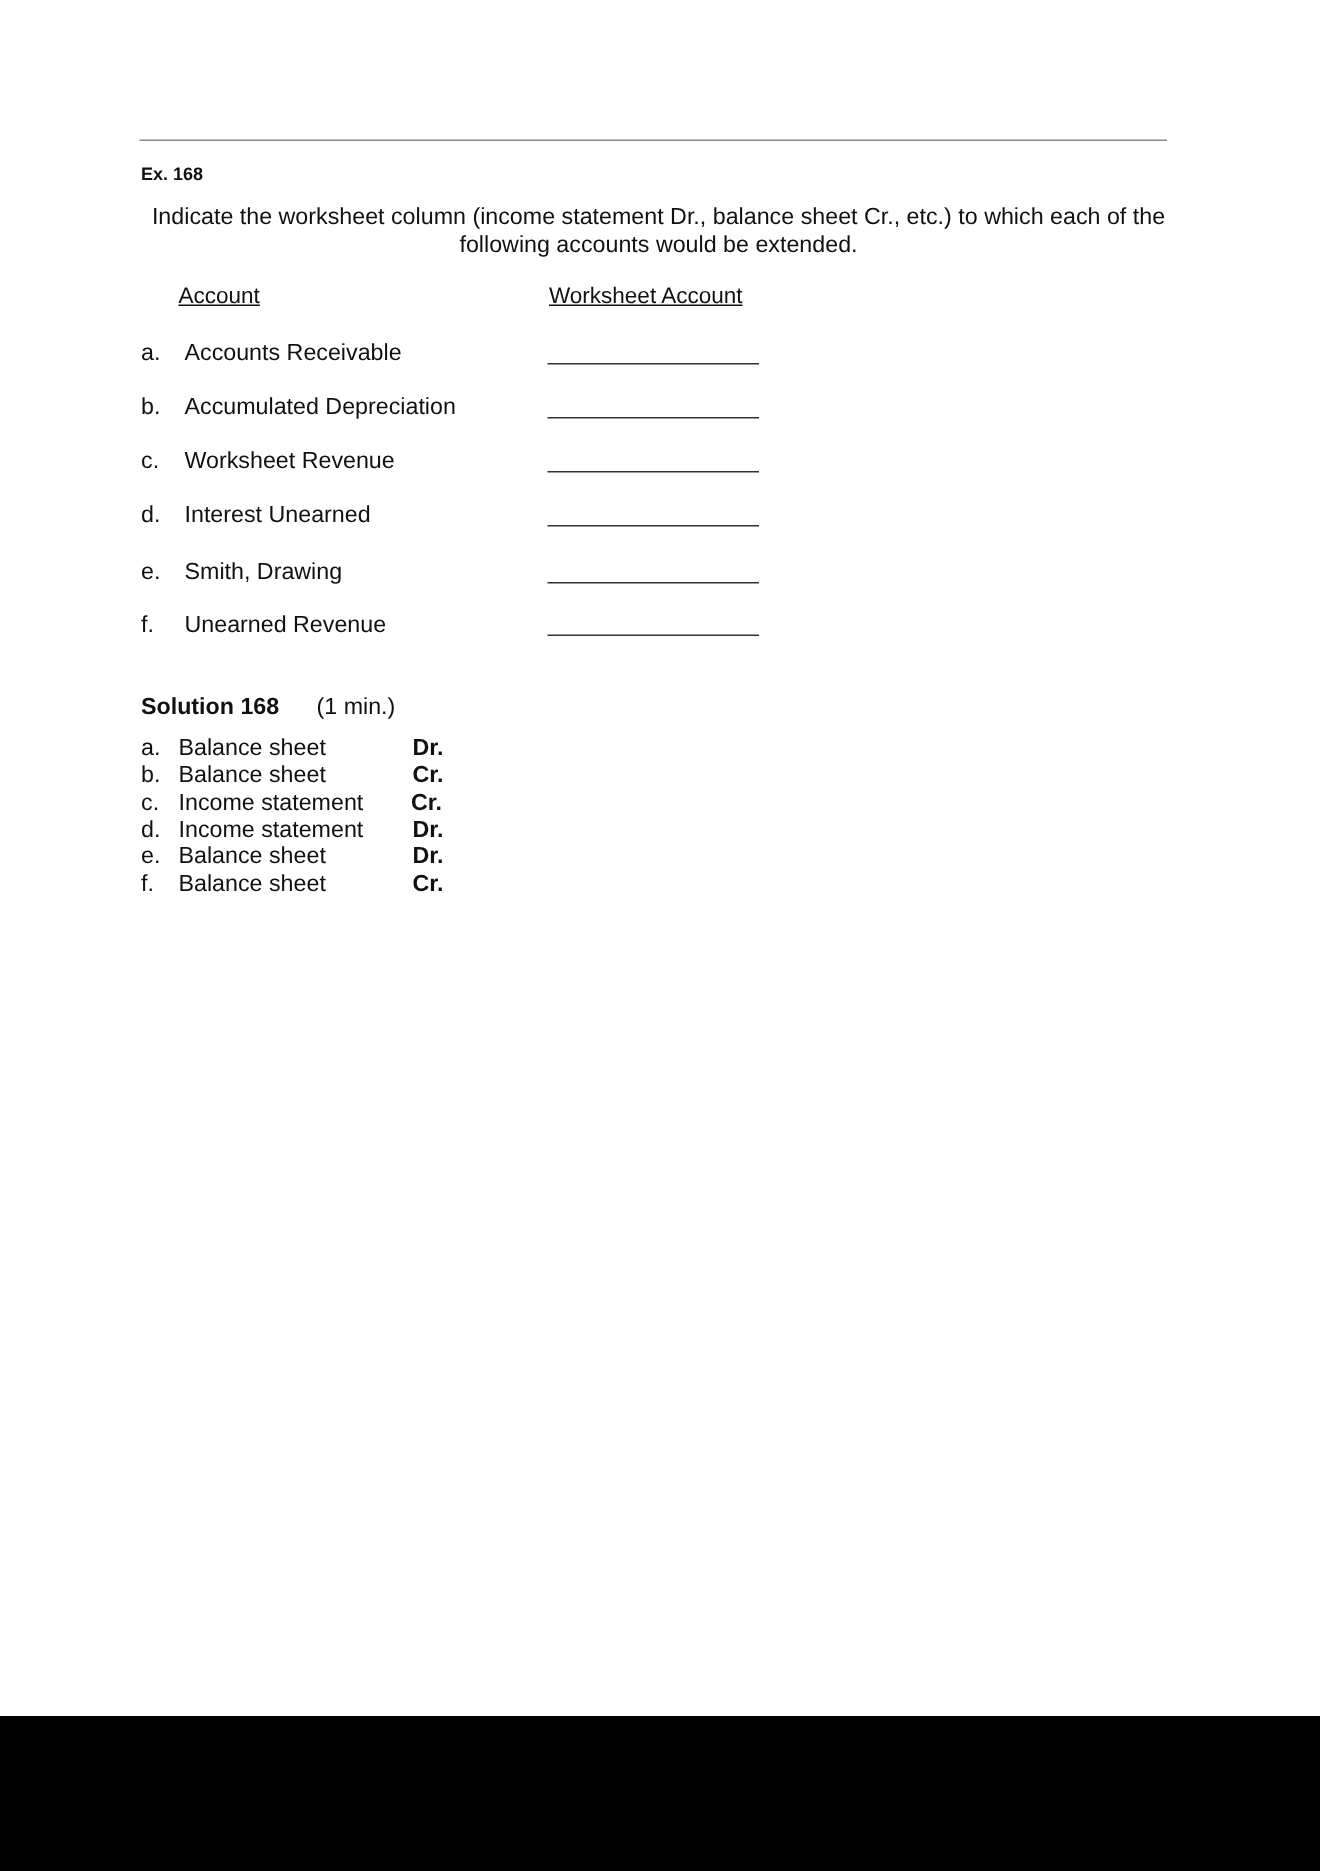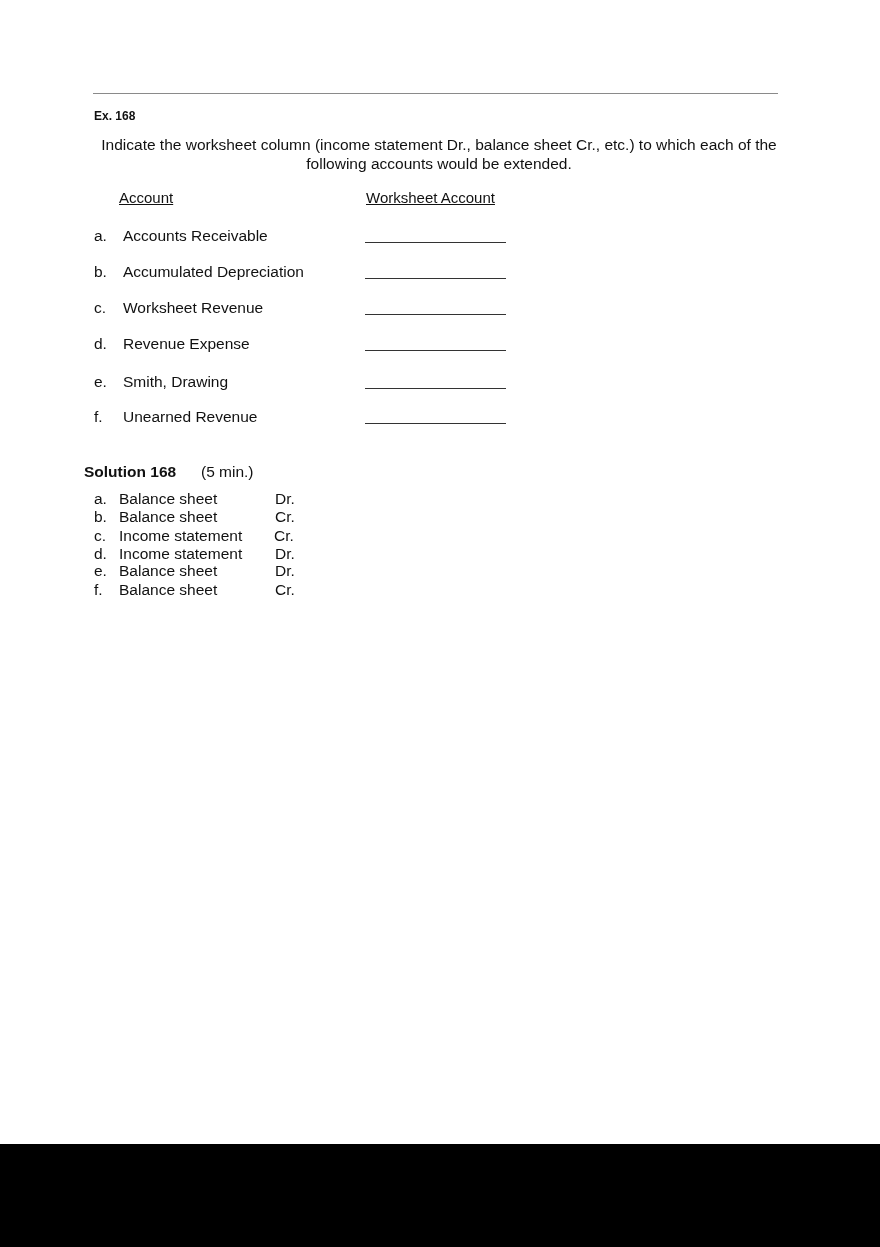--- a/index.html
+++ b/index.html
@@ -10,27 +10,27 @@
   .rule { position: absolute; left: 93px; top: 93px; width: 685px; height: 0; border-top: 1px solid #8a8a8a; }
   .ex-title { position: absolute; left: 94px; top: 109px; font-size: 12px; font-weight: bold; }
   .intro { position: absolute; left: 94px; top: 135px; width: 690px; font-size: 15.5px; line-height: 19px; text-align: center; }
   .hdr { position: absolute; top: 189px; font-size: 15px; text-decoration: underline; }
   .hdr.acct { left: 119px; }
   .hdr.ws { left: 366px; }
   .q-row { position: absolute; left: 94px; font-size: 15.5px; height: 20px; width: 420px; }
   .q-row .letter { position: absolute; left: 0; top: 0; }
   .q-row .name { position: absolute; left: 29px; top: 0; }
   .q-row .blank { position: absolute; left: 271px; top: 15px; width: 141px; border-top: 1px solid #333; }
-  .sol-title { position: absolute; left: 84px; top: 463px; font-size: 15.5px; }
+  .sol-title { position: absolute; left: 94px; top: 463px; font-size: 15.5px; }
   .sol-title .bold { font-weight: bold; }
   .sol-title .time { position: absolute; left: 117px; top: 0; white-space: nowrap; }
   .s-row { position: absolute; left: 94px; font-size: 15.5px; height: 18px; width: 260px; }
   .s-row .letter { position: absolute; left: 0; top: 0; }
   .s-row .stmt { position: absolute; left: 25px; top: 0; white-space: nowrap; text-align: right; }
-  .s-row .side { position: absolute; top: 0; }
+  .s-row .side { position: absolute; top: 0; font-weight: bold; }
   .blackbar { position: absolute; left: 0; top: 1144px; width: 880px; height: 103px; background: #000000; }
 </style>
 </head>
 <body>
 
 <div class="rule"></div>
 
 <div class="ex-title">Ex. 168</div>
 <div class="intro">Indicate the worksheet column (income statement Dr., balance sheet Cr., etc.) to which each of the following accounts would be extended.</div>
 
@@ -47,37 +47,37 @@
   <span class="name">Accumulated Depreciation</span>
   <span class="blank"></span>
 </div>
 <div class="q-row" style="top:299px;">
   <span class="letter">c.</span>
   <span class="name">Worksheet Revenue</span>
   <span class="blank"></span>
 </div>
 <div class="q-row" style="top:335px;">
   <span class="letter">d.</span>
-  <span class="name">Revenue Expense</span>
+  <span class="name">Interest Unearned</span>
   <span class="blank"></span>
 </div>
 <div class="q-row" style="top:373px;">
   <span class="letter">e.</span>
   <span class="name">Smith, Drawing</span>
   <span class="blank"></span>
 </div>
 <div class="q-row" style="top:408px;">
   <span class="letter">f.</span>
   <span class="name">Unearned Revenue</span>
   <span class="blank"></span>
 </div>
 
 <div class="sol-title">
   <span class="bold">Solution 168</span>
-  <span class="time">(5 min.)</span>
+  <span class="time">(1 min.)</span>
 </div>
 
 <div class="s-row" style="top:490px;">
   <span class="letter">a.</span>
   <span class="stmt">Balance sheet</span>
   <span class="side" style="left:181px;">Dr.</span>
 </div>
 <div class="s-row" style="top:508px;">
   <span class="letter">b.</span>
   <span class="stmt">Balance sheet</span>

